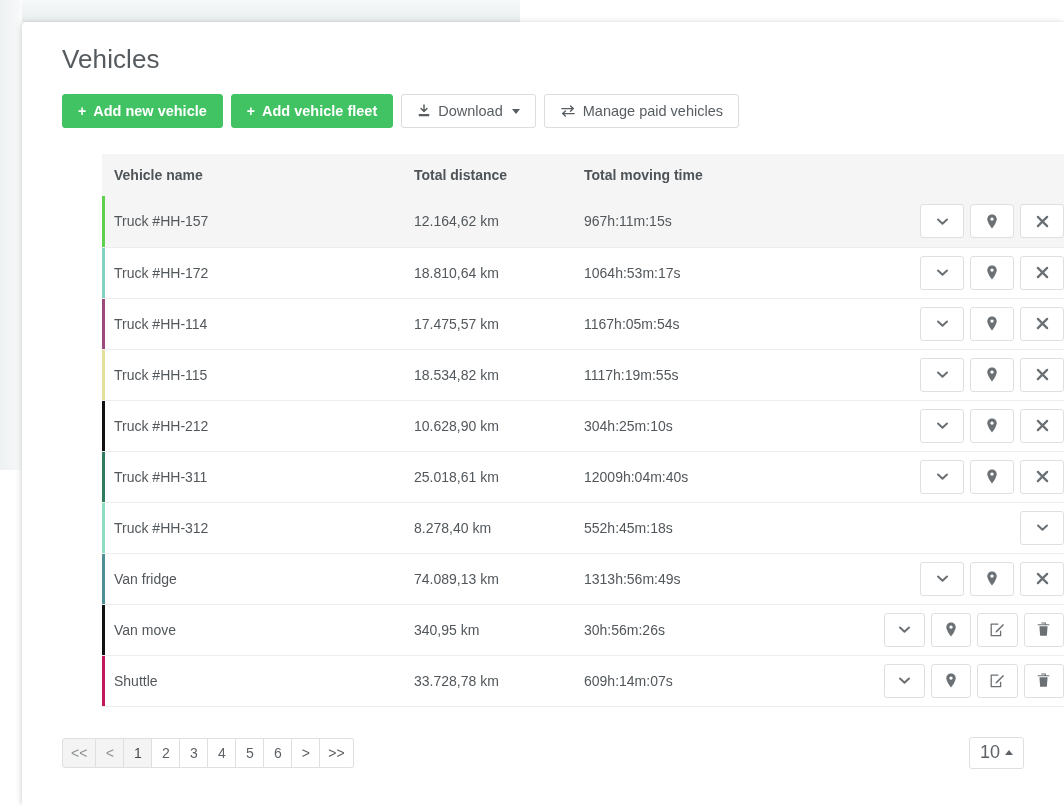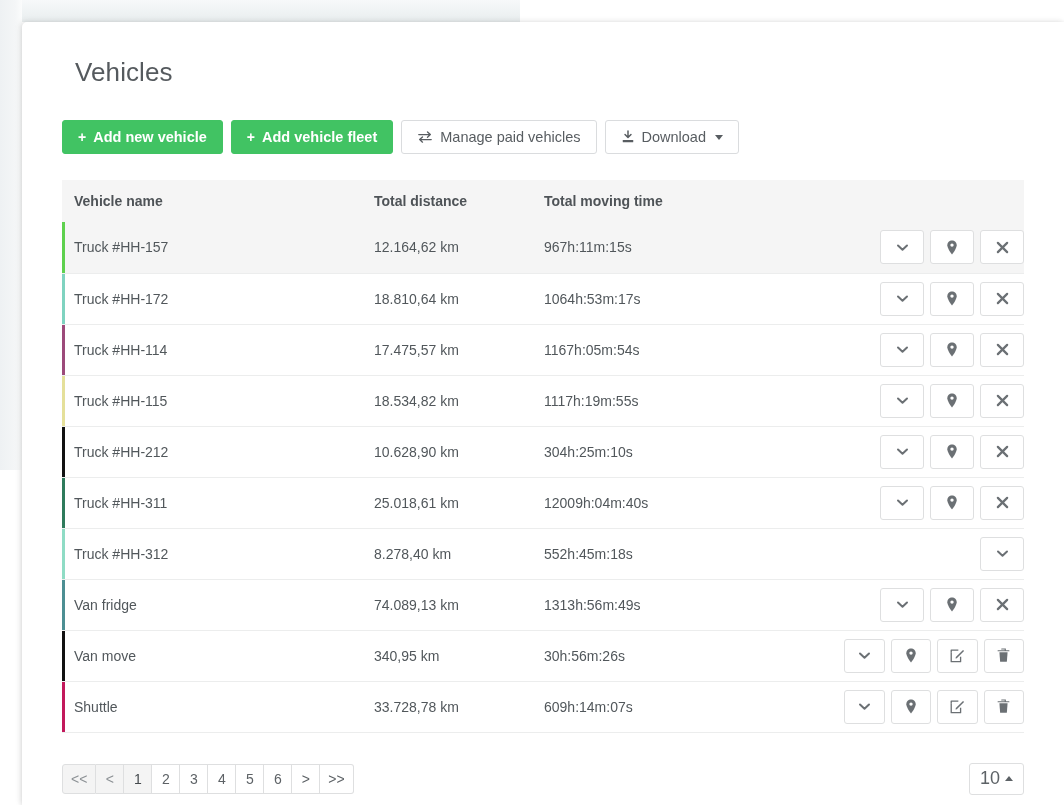--- a/index.html
+++ b/index.html
@@ -32,21 +32,21 @@
     position: absolute;
     left: 22px; top: 22px;
     width: 1042px; height: 783px;
     background: #ffffff;
     border-top-left-radius: 5px;
     box-shadow: 0 1px 5px rgba(0,0,0,0.12), -2px -1px 6px rgba(0,0,0,0.07);
     padding: 0 20px;
   }
 
   .page-title {
-    margin: 13px;
+    margin: 0;
     padding: 20px 0 0 20px;
     font-size: 26px;
     font-weight: 400;
     color: #555a5e;
     letter-spacing: .1px;
     line-height: 34px;
   }
 
   
   .toolbar {
@@ -88,21 +88,21 @@
     border-left: 4px solid transparent;
     border-right: 4px solid transparent;
     border-top: 5px solid #585d61;
     margin-left: 2px;
   }
   .ico { display: inline-flex; align-items: center; }
   .ico svg { display: block; }
 
   
   .table-wrap { padding: 26px 0 0 20px; padding-right: 20px; }
-  table.vtable { width: 100%; border-collapse: collapse; table-layout: fixed; }
+  table.vtable { width: 100%; border-collapse: collapse; table-layout: fixed; margin-left: 40px; }
 
   table.vtable thead th {
     background: #f5f5f5;
     color: #4e5357;
     font-size: 14px;
     font-weight: 700;
     text-align: left;
     padding: 13px 0 13px 12px;
     border: none;
   }
@@ -224,37 +224,37 @@
         <span>Add new vehicle</span>
       </button>
 
       <button class="btn btn-green">
         <span class="plus">+</span>
         <span>Add vehicle fleet</span>
       </button>
 
       <button class="btn btn-white">
         <span class="ico">
-          <svg width="16" height="14" viewBox="0 0 18 14">
-            <path d="M2 4.3 H15 M11.8 1.4 L15 4.3 L11.8 7.2" stroke="#585d61" stroke-width="1.5" fill="none" stroke-linecap="round" stroke-linejoin="round"></path>
-            <path d="M16 9.9 H3 M6.2 7.0 L3 9.9 L6.2 12.8" stroke="#585d61" stroke-width="1.5" fill="none" stroke-linecap="round" stroke-linejoin="round"></path>
-          </svg>
-        </span>
-        <span>Manage paid vehicles</span>
-      </button>
-
-      <button class="btn btn-white">
-        <span class="ico">
           <svg width="14" height="14" viewBox="0 0 16 16" fill="#585d61">
             <path d="M8 1.2 L8 7.6 M8 8.6 L4.6 5.2 M8 8.6 L11.4 5.2" stroke="#585d61" stroke-width="1.7" fill="none" stroke-linecap="round"></path>
             <rect x="2" y="11.4" width="12" height="2.6" rx="0.6"></rect>
           </svg>
         </span>
         <span>Download</span>
         <span class="caret-dn"></span>
+      </button>
+
+      <button class="btn btn-white">
+        <span class="ico">
+          <svg width="16" height="14" viewBox="0 0 18 14">
+            <path d="M2 4.3 H15 M11.8 1.4 L15 4.3 L11.8 7.2" stroke="#585d61" stroke-width="1.5" fill="none" stroke-linecap="round" stroke-linejoin="round"></path>
+            <path d="M16 9.9 H3 M6.2 7.0 L3 9.9 L6.2 12.8" stroke="#585d61" stroke-width="1.5" fill="none" stroke-linecap="round" stroke-linejoin="round"></path>
+          </svg>
+        </span>
+        <span>Manage paid vehicles</span>
       </button>
 
     </div>
 
     <div class="table-wrap">
       <table class="vtable">
         <thead>
           <tr>
             <th class="col-name">Vehicle name</th>
             <th class="col-dist">Total distance</th>

